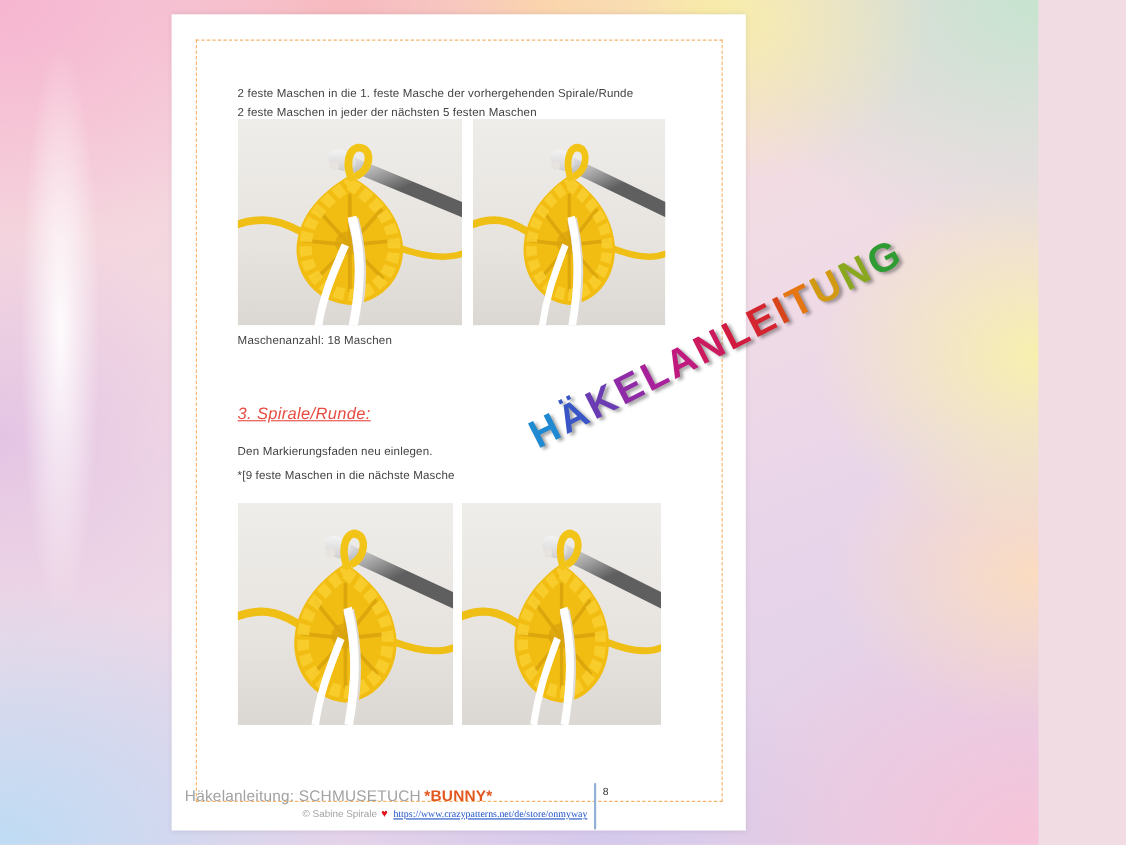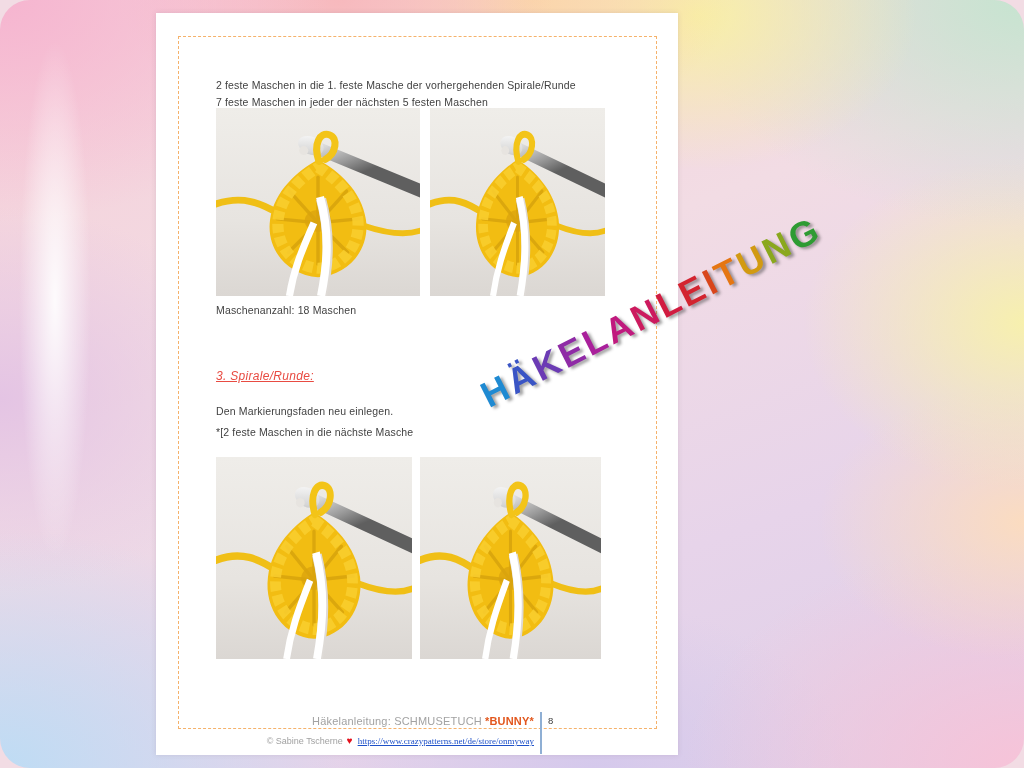--- a/index.html
+++ b/index.html
@@ -2,66 +2,65 @@
 <html style="--heading-red: #e84b42; --accent-orange: #e2571d; --link-blue: #1d50c8; --heart-red: #e3111c; --border-orange: #f5b26b; --divider-blue: #8fafd4; --body-text: #424242; --footer-gray: #a2a2a2; --yarn-yellow: #f2bd12; --photo-bg: #e9e6e2;"><head>
 <meta charset="utf-8">
 <style>
   html,body{margin:0;padding:0;}
   body{
     font-family:"Liberation Sans",sans-serif;
     width:1024px;height:768px;overflow:hidden;
     background:#f2dce4;
   }
   .canvas{
-    position:relative;width:1024px;height:768px;overflow:hidden;
+    position:relative;width:944px;height:768px;overflow:hidden;
     background:
       radial-gradient(ellipse 50px 360px at 55px 300px, rgba(255,255,255,.92), rgba(255,255,255,0) 72%),
       radial-gradient(ellipse 45% 40% at 0% 0%, #f6b5d0, rgba(246,181,208,0) 72%),
       radial-gradient(ellipse 30% 25% at 33% 0%, #f7b9bd, rgba(247,185,189,0) 70%),
       radial-gradient(ellipse 28% 22% at 52% 0%, #fbd6aa, rgba(251,214,170,0) 70%),
       radial-gradient(ellipse 30% 28% at 68% 2%, #f8f0a6, rgba(248,240,166,0) 72%),
       radial-gradient(ellipse 45% 40% at 100% 0%, #c6e4d0, rgba(198,228,208,0) 74%),
       radial-gradient(ellipse 30% 30% at 100% 42%, #f7f0ae, rgba(247,240,174,0) 72%),
       radial-gradient(ellipse 28% 25% at 100% 68%, #fbdcc0, rgba(251,220,192,0) 72%),
       radial-gradient(ellipse 45% 40% at 100% 100%, #f7c3d8, rgba(247,195,216,0) 74%),
       radial-gradient(ellipse 35% 30% at 58% 100%, #d5c9ec, rgba(213,201,236,0) 72%),
       radial-gradient(ellipse 45% 42% at 0% 100%, #bedcf4, rgba(190,220,244,0) 74%),
       radial-gradient(ellipse 35% 35% at 0% 52%, #e4c4e4, rgba(228,196,228,0) 72%),
       linear-gradient(160deg, #f6cfd8 0%, #f2dce4 40%, #e7d4ea 70%, #ddcfe8 100%);
-    border-radius: 30px;
   }
   .page{
     position:absolute;left:156px;top:13px;width:522px;height:742px;
     background:#ffffff;box-shadow:0 0 5px rgba(120,100,120,.18);
   }
   .dashed-border{
     position:absolute;left:22px;top:23px;width:477px;height:691px;
     border:1px dashed var(--border-orange,#f5b26b);
     pointer-events:none;
   }
   .txt{
     position:absolute;left:60px;color:var(--body-text,#424242);
     font-size:10.5px;line-height:17px;letter-spacing:.15px;white-space:nowrap;
   }
   .para1{top:64px;}
   .stitch-count{top:289px;}
   .heading{
-    top:355px;font-size:12px;font-style:italic;
+    top:355px;font-size:15px;font-style:italic;
     color:var(--heading-red,#e84b42);text-decoration:underline;letter-spacing:.3px;
   }
   .marker-note{top:390px;}
   .para2{top:411px;}
   .photo{position:absolute;display:block;}
   .photo.p1{left:60px;top:95px;width:204px;height:188px;}
   .photo.p2{left:274px;top:95px;width:175px;height:188px;}
   .photo.p3{left:60px;top:444px;width:196px;height:202px;}
   .photo.p4{left:264px;top:444px;width:181px;height:202px;}
   .footer-line1{
-    position:absolute;left:0;top:702px;width:378px;text-align:right;
-    font-size:11px;color:var(--footer-gray,#a2a2a2);letter-spacing:.2px;white-space:nowrap;
+    position:absolute;left:12px;top:702px;width:378px;text-align:left;
+    font-size:14px;color:var(--footer-gray,#a2a2a2);letter-spacing:.2px;white-space:nowrap;
   }
   .bunny{color:var(--accent-orange,#e2571d);font-weight:bold;margin-left:3px;}
   .footer-vline{
     position:absolute;left:384px;top:699px;width:2px;height:42px;
     background:var(--divider-blue,#8fafd4);
   }
   .footer-pagenum{
     position:absolute;left:392px;top:702px;font-size:9.5px;color:#3c3c3c;
   }
   .footer-line2{
@@ -135,51 +134,51 @@
   </defs>
 </svg>
 
 <div class="canvas">
 
   <div class="page">
     <div class="dashed-border"></div>
 
     <div class="txt para1">
       <div>2 feste Maschen in die 1. feste Masche der vorhergehenden Spirale/Runde</div>
-      <div>7 feste Maschen in jeder der nächsten 5 festen Maschen</div>
+      <div>2 feste Maschen in jeder der nächsten 5 festen Maschen</div>
     </div>
 
     <svg class="photo p1" viewBox="0 0 200 190" preserveAspectRatio="none">
         <use href="#sym-crochet" xlink:href="#sym-crochet"></use>
       </svg>
     <svg class="photo p2" viewBox="0 0 200 190" preserveAspectRatio="none">
         <use href="#sym-crochet" xlink:href="#sym-crochet"></use>
       </svg>
 
     <div class="txt stitch-count">Maschenanzahl: 18 Maschen</div>
 
     <div class="txt heading">3. Spirale/Runde:</div>
 
     <div class="txt marker-note">Den Markierungsfaden neu einlegen.</div>
 
     <div class="txt para2">
-      <div>*[2 feste Maschen in die nächste Masche</div>
+      <div>*[9 feste Maschen in die nächste Masche</div>
     </div>
 
     <svg class="photo p3" viewBox="0 0 200 190" preserveAspectRatio="none">
         <use href="#sym-crochet" xlink:href="#sym-crochet"></use>
       </svg>
     <svg class="photo p4" viewBox="0 0 200 190" preserveAspectRatio="none">
         <use href="#sym-crochet" xlink:href="#sym-crochet"></use>
       </svg>
 
     <div class="footer-line1">
       <span>Häkelanleitung: SCHMUSETUCH</span><span class="bunny">*BUNNY*</span>
     </div>
     <div class="footer-vline"></div>
     <div class="footer-pagenum">8</div>
     <div class="footer-line2">
-      <span>© Sabine Tscherne</span><span class="heart">♥</span><a class="store-link">https://www.crazypatterns.net/de/store/onmyway</a>
+      <span>© Sabine Spirale</span><span class="heart">♥</span><a class="store-link">https://www.crazypatterns.net/de/store/onmyway</a>
     </div>
   </div>
 
   <div class="watermark"><span style="color: rgb(31, 138, 210);">H</span><span style="color: rgb(58, 85, 197);">Ä</span><span style="color: rgb(107, 59, 180);">K</span><span style="color: rgb(143, 43, 166);">E</span><span style="color: rgb(169, 32, 155);">L</span><span style="color: rgb(192, 26, 126);">A</span><span style="color: rgb(204, 26, 94);">N</span><span style="color: rgb(209, 28, 64);">L</span><span style="color: rgb(211, 36, 48);">E</span><span style="color: rgb(217, 69, 27);">I</span><span style="color: rgb(229, 118, 18);">T</span><span style="color: rgb(210, 154, 18);">U</span><span style="color: rgb(138, 168, 30);">N</span><span style="color: rgb(46, 155, 51);">G</span></div>
 </div>
 
 </body></html>

